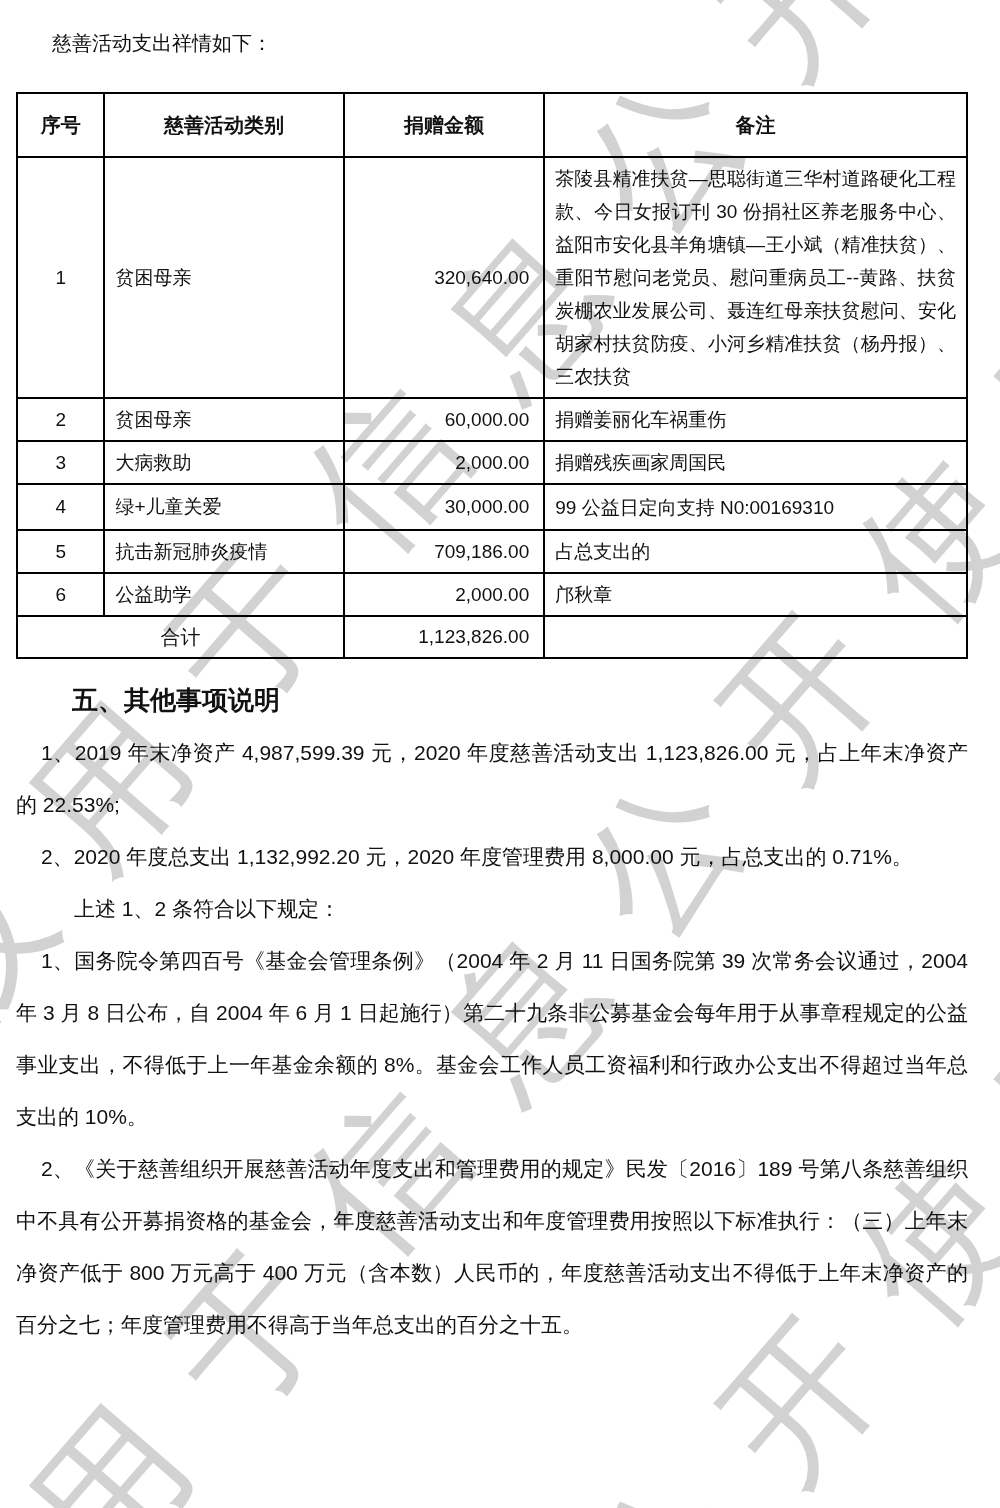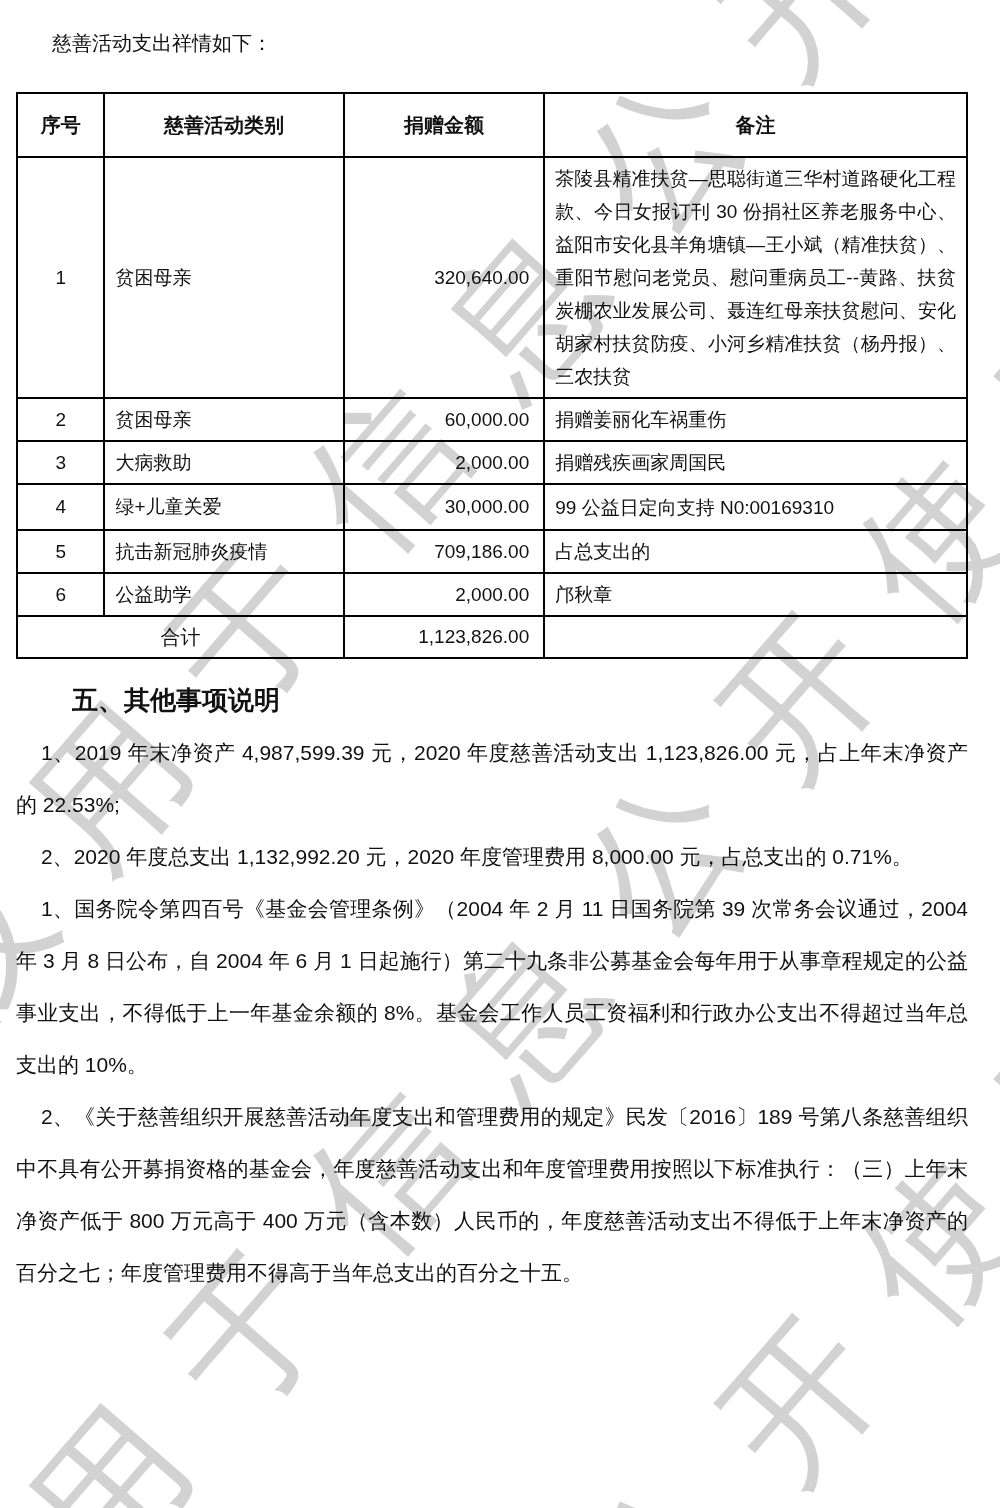--- a/index.html
+++ b/index.html
@@ -151,18 +151,19 @@
           <td class="rmk"></td>
         </tr>
       </tbody>
     </table>
 
     <h2 class="sec-title">五、其他事项说明</h2>
 
     <div class="paras">
       <p class="indent-small">1、2019 年末净资产 4,987,599.39 元，2020 年度慈善活动支出 1,123,826.00 元，占上年末净资产的 22.53%;</p>
       <p class="indent-small">2、2020 年度总支出 1,132,992.20 元，2020 年度管理费用 8,000.00 元，占总支出的 0.71%。</p>
+      <p class="indent-large">上述 1、2 条符合以下规定：</p>
       <p class="indent-small">1、国务院令第四百号《基金会管理条例》（2004 年 2 月 11 日国务院第 39 次常务会议通过，2004 年 3 月 8 日公布，自 2004 年 6 月 1 日起施行）第二十九条非公募基金会每年用于从事章程规定的公益事业支出，不得低于上一年基金余额的 8%。基金会工作人员工资福利和行政办公支出不得超过当年总支出的 10%。</p>
       <p class="indent-small">2、《关于慈善组织开展慈善活动年度支出和管理费用的规定》民发〔2016〕189 号第八条慈善组织中不具有公开募捐资格的基金会，年度慈善活动支出和年度管理费用按照以下标准执行：（三）上年末净资产低于 800 万元高于 400 万元（含本数）人民币的，年度慈善活动支出不得低于上年末净资产的百分之七；年度管理费用不得高于当年总支出的百分之十五。</p>
     </div>
 
   </div>
 </div>
 
 </body></html>

